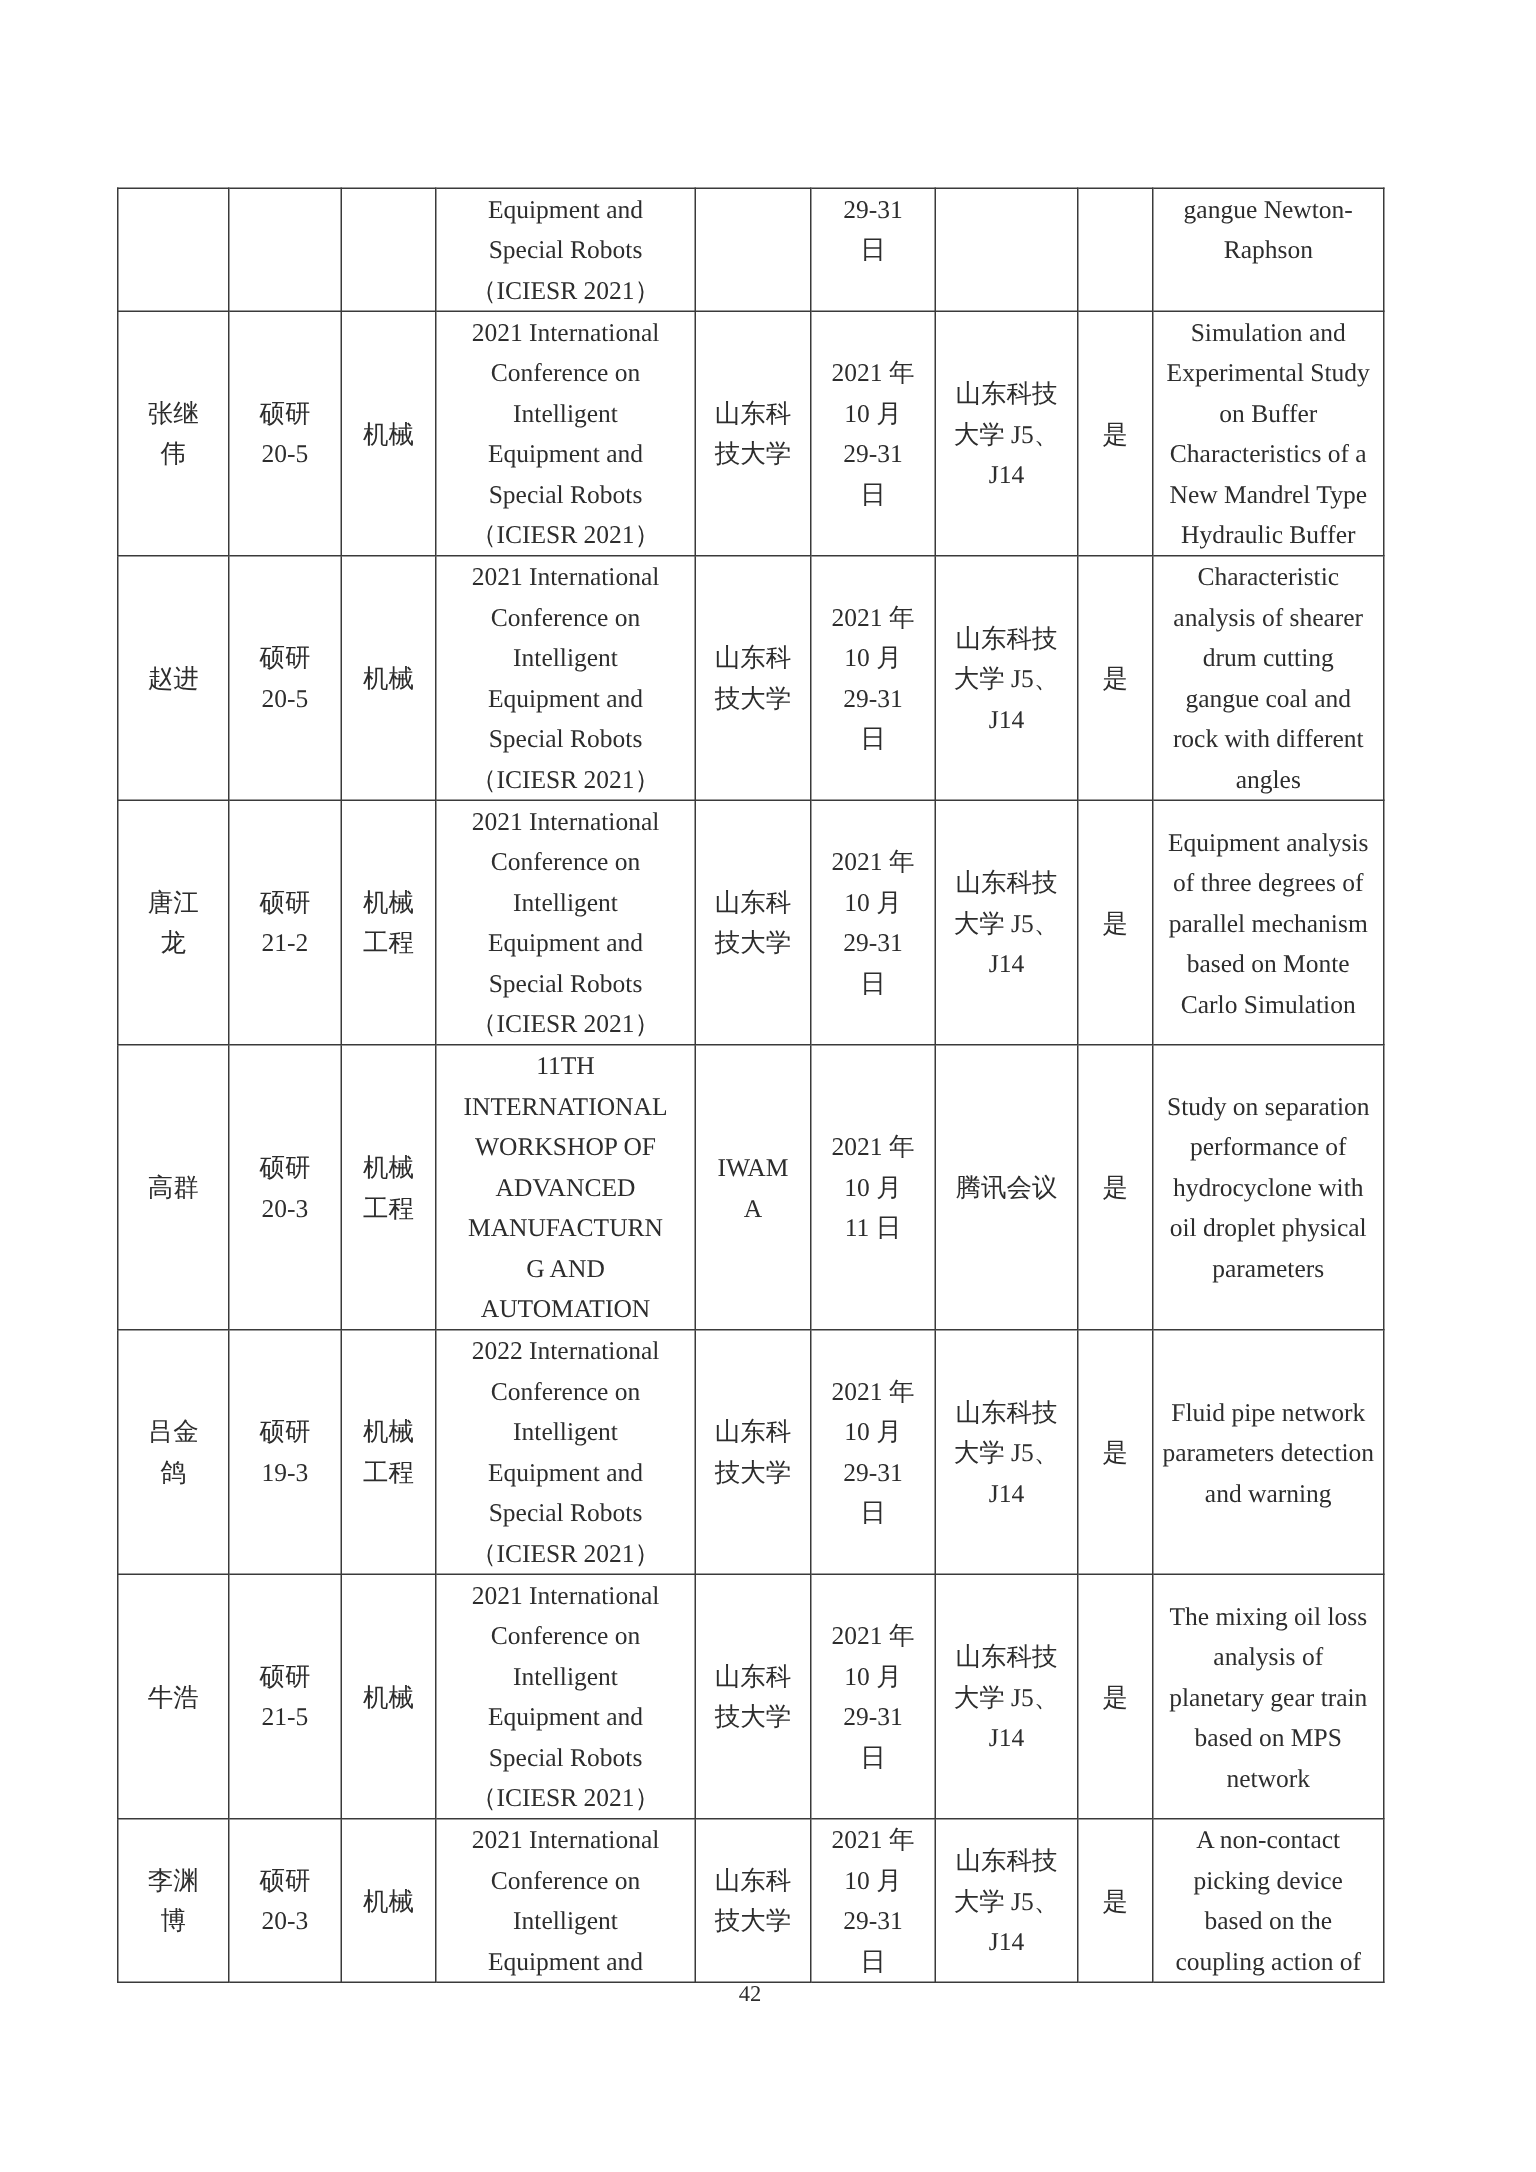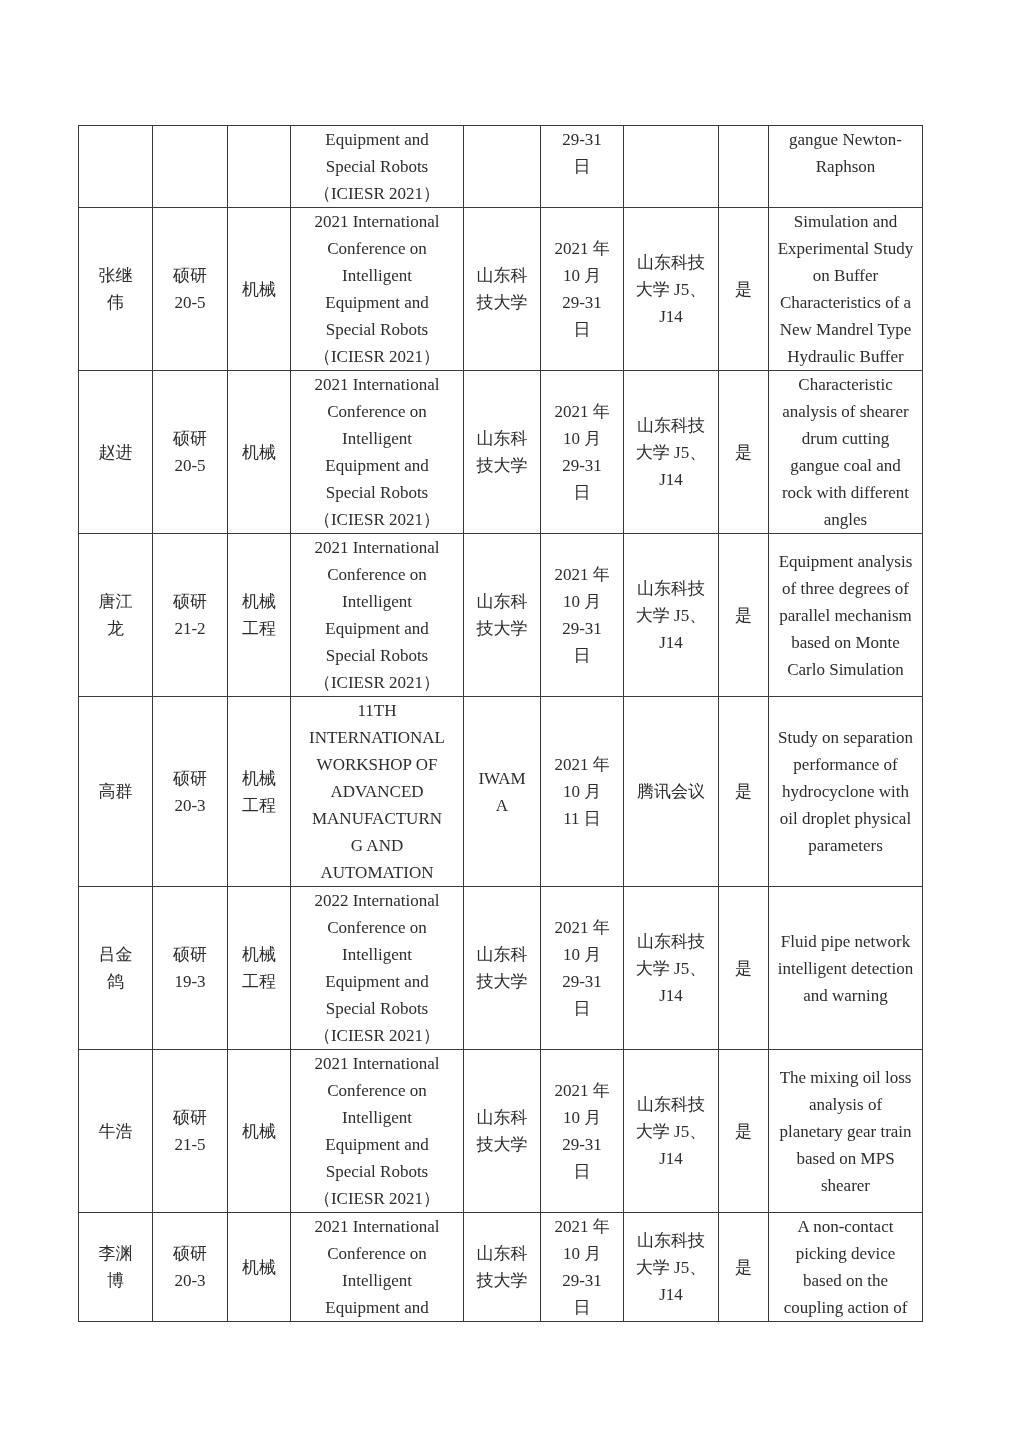--- a/index.html
+++ b/index.html
@@ -218,21 +218,21 @@
 技大学</td>
           <td>2021 年
 10 月
 29-31
 日</td>
           <td>山东科技
 大学 J5、
 J14</td>
           <td>是</td>
           <td>Fluid pipe network
-intelligent detection
+parameters detection
 and warning</td>
         </tr>
         <tr class="r6">
           <td>牛浩</td>
           <td>硕研
 21-5</td>
           <td>机械</td>
           <td>2021 International
 Conference on
 Intelligent
@@ -246,21 +246,21 @@
 29-31
 日</td>
           <td>山东科技
 大学 J5、
 J14</td>
           <td>是</td>
           <td>The mixing oil loss
 analysis of
 planetary gear train
 based on MPS
-shearer</td>
+network</td>
         </tr>
         <tr class="r7">
           <td>李渊
 博</td>
           <td>硕研
 20-3</td>
           <td>机械</td>
           <td>2021 International
 Conference on
 Intelligent
@@ -276,14 +276,15 @@
 J14</td>
           <td>是</td>
           <td>A non-contact
 picking device
 based on the
 coupling action of</td>
         </tr>
       </tbody>
   </table>
 
+  <div class="page-number">42</div>
 
 </div>
 
 </body></html>

